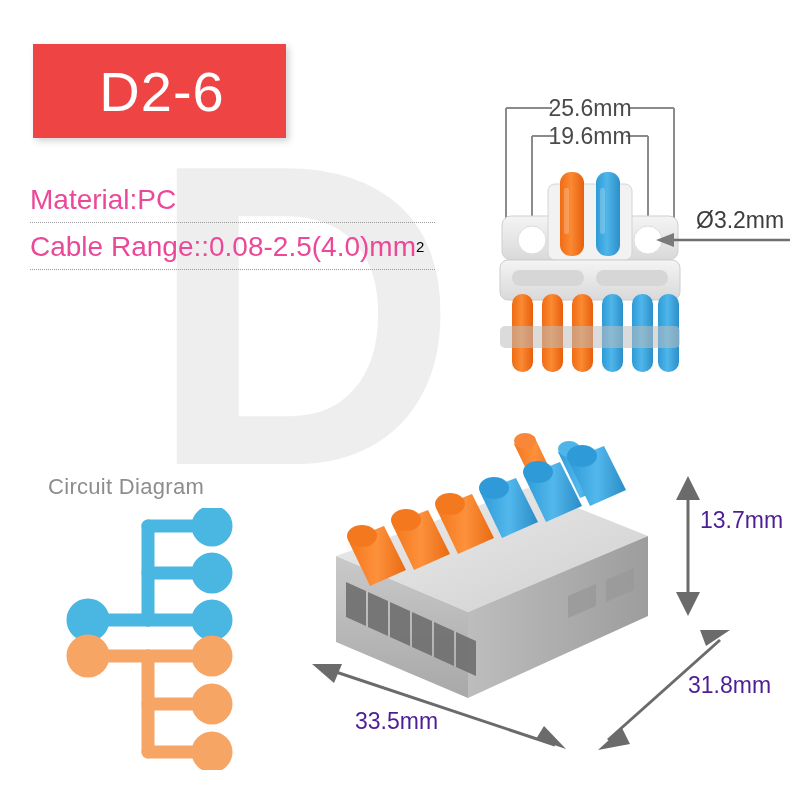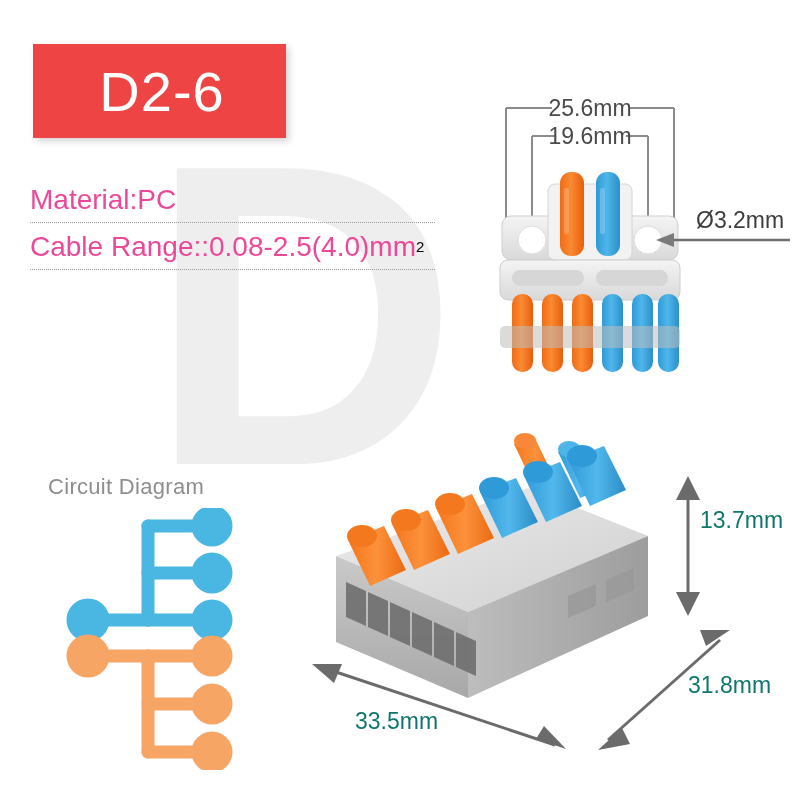--- a/index.html
+++ b/index.html
@@ -66,21 +66,21 @@
   .circuit{position:absolute;left:60px;top:508px;width:200px;height:262px;z-index:3;}
 
   
   .topdraw{position:absolute;left:490px;top:88px;width:310px;height:300px;z-index:3;}
 
   
   .photo{position:absolute;left:318px;top:430px;width:370px;height:300px;z-index:2;}
 
   
   .dimlabel{
-    position:absolute;font-size:23px;color:#0f766e;
+    position:absolute;font-size:23px;color:#4c1d95;
     font-family:"Liberation Sans", sans-serif;
     z-index:4;white-space:nowrap;
   }
   #dim-335{left:355px;top:708px;}
   #dim-318{left:688px;top:672px;}
   #dim-137{left:700px;top:507px;}
   .bottomdims{position:absolute;left:300px;top:440px;width:500px;height:340px;z-index:3;}
 </style>
 </head>
 <body>

